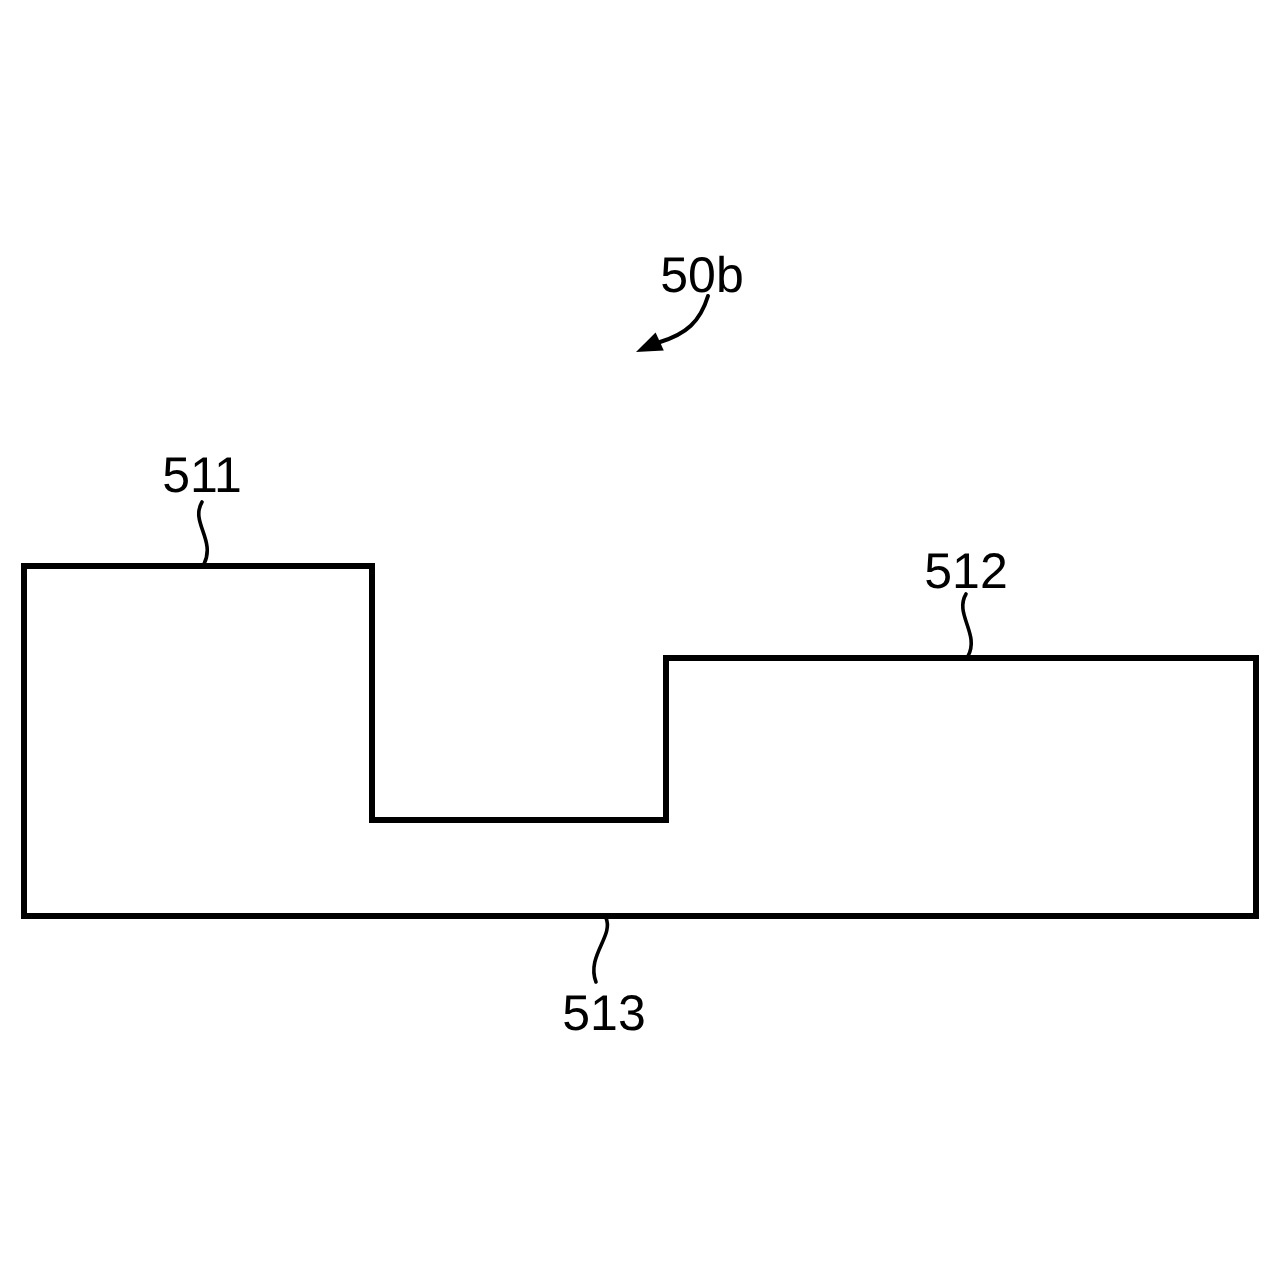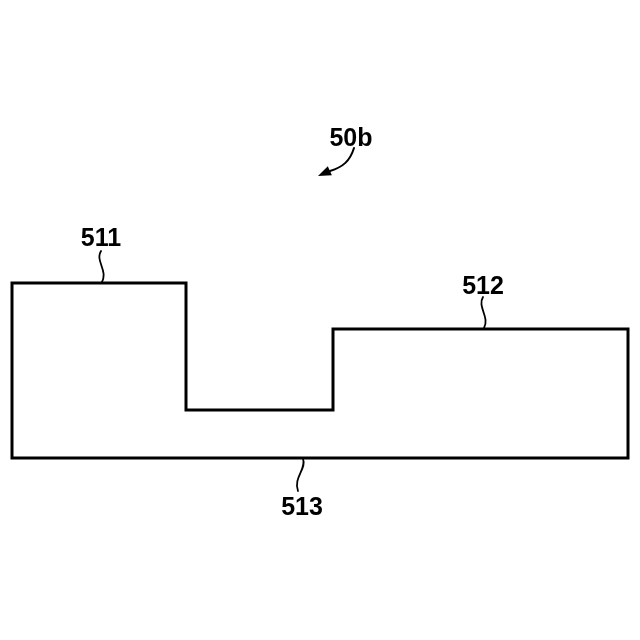--- a/index.html
+++ b/index.html
@@ -6,21 +6,20 @@
     margin: 0;
     padding: 0;
     background: #ffffff;
   }
   .figure-canvas {
     position: relative;
     width: 640px;
     height: 640px;
     background: #ffffff;
     overflow: hidden;
-    font-weight: bold;
   }
   svg text {
     font-family: "Liberation Sans", sans-serif;
     font-size: 25px;
     fill: #000000;
     text-anchor: middle;
   }
   .outline {
     fill: #ffffff;
     stroke: #000000;

